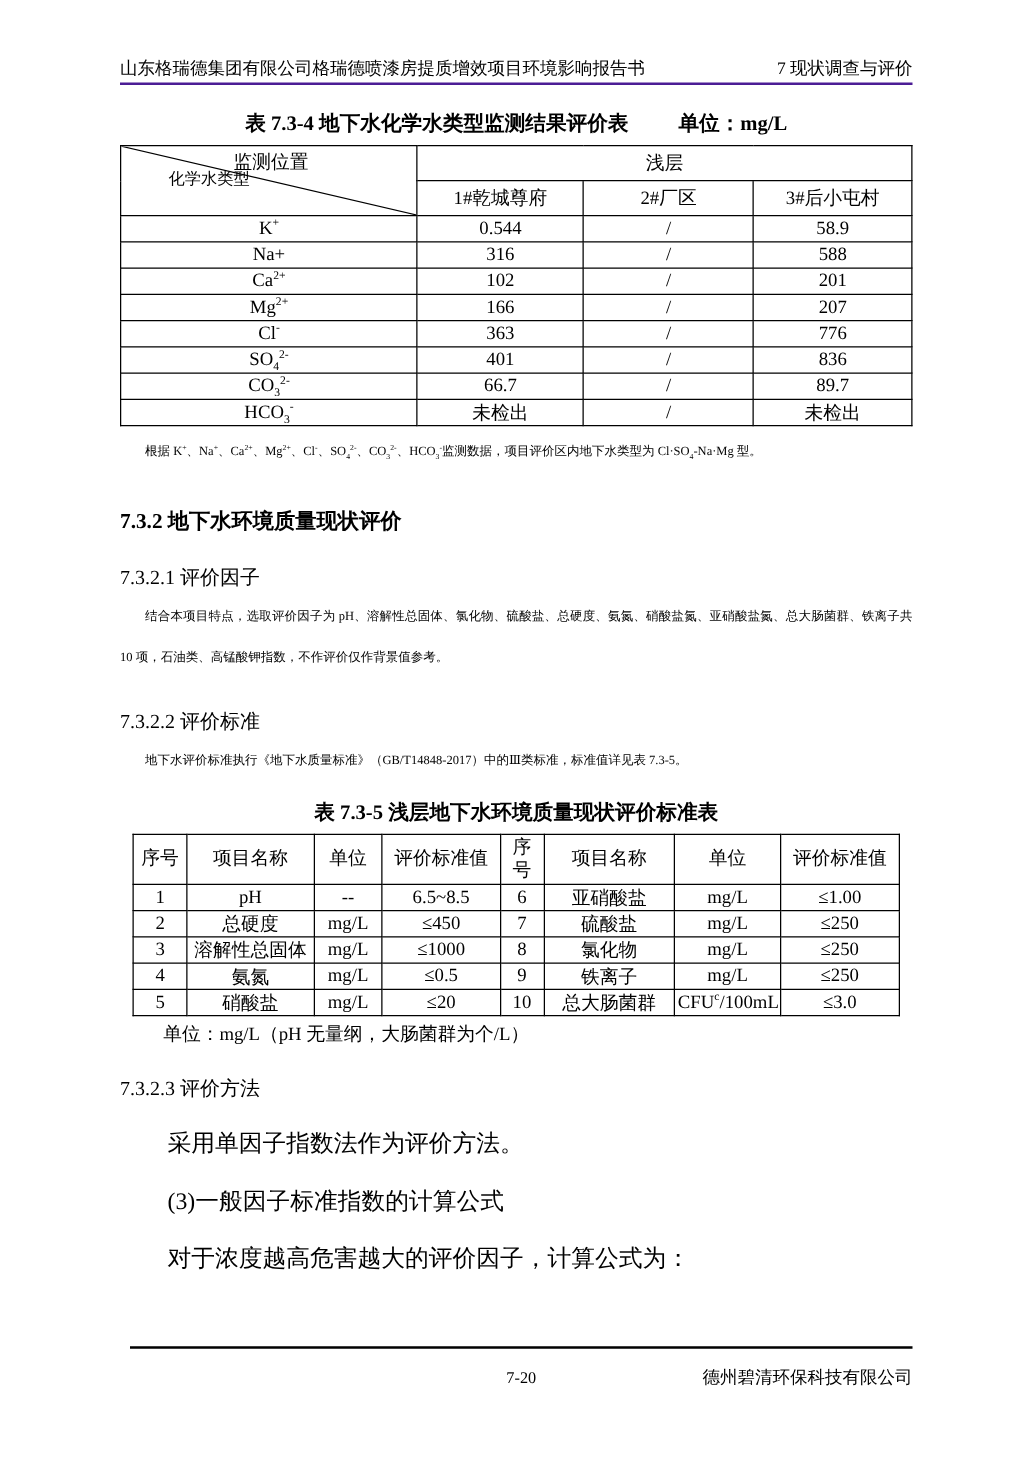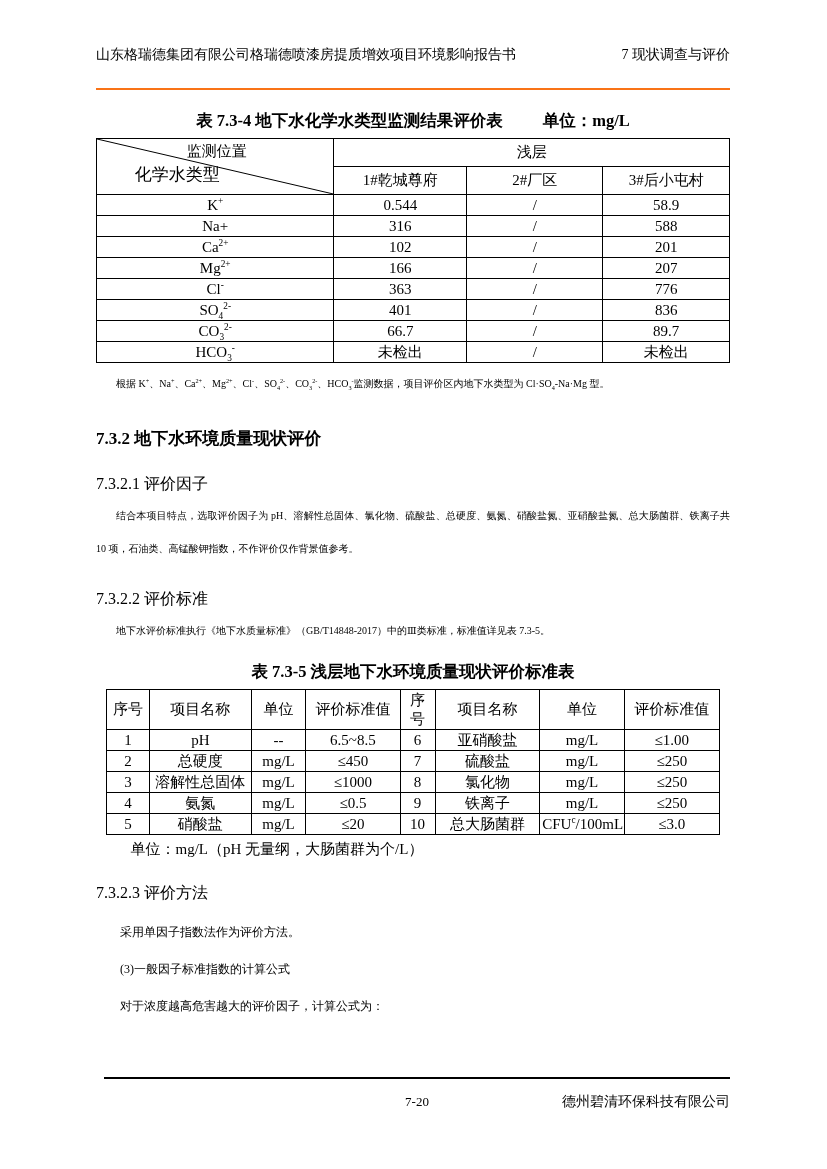--- a/index.html
+++ b/index.html
@@ -3,21 +3,21 @@
 <meta charset="utf-8">
 <style>
   html,body{margin:0;padding:0;background:#ffffff;}
   .page{
     position:relative;width:827px;height:1169px;background:#fff;color:#000;
     font-family:"Liberation Serif","DejaVu Serif",serif;
     box-sizing:border-box;padding:46px 97px 0 96px;overflow:hidden;
   }
   
   .doc-header{display:flex;justify-content:space-between;align-items:flex-end;
-    font-size:14px;padding-bottom:24px;border-bottom:2px solid #f97316;text-align:right;}
+    font-size:14px;padding-bottom:2px;border-bottom:2px solid #4c1d95;text-align:right;}
   
   .tbl-title{margin:20px 0 0 0;display:flex;justify-content:center;gap:40px;
     font-weight:bold;font-size:16.5px;}
   .tbl-title2{margin:14px 0 0 0;text-align:center;font-weight:bold;font-size:16.5px;}
   
   table{border-collapse:collapse;width:100%;table-layout:fixed;}
   th,td{border:1px solid #000;font-weight:normal;text-align:center;
     vertical-align:middle;font-size:15px;padding:0 2px;box-sizing:border-box;
     overflow:hidden;white-space:nowrap;}
   #table1{margin-top:6px;}
@@ -25,26 +25,26 @@
   #table1 td{height:21px;}
   #table2{width:96.8%;margin:6px auto 0 auto;border-radius:16px;}
   #table2 thead th{height:40px;line-height:1.25;white-space:normal;}
   #table2 td{height:21px;}
   sup{font-size:62%;line-height:0;vertical-align:super;}
   sub{font-size:62%;line-height:0;vertical-align:sub;}
   
   .diag{position:relative;padding:0;}
   .diag svg{position:absolute;left:0;top:0;width:100%;height:100%;}
   .diag .d-top{position:absolute;top:3px;left:38%;font-size:15px;}
-  .diag .d-bottom{position:absolute;bottom:8px;left:16%;font-size:17px;}
+  .diag .d-bottom{position:absolute;bottom:20px;left:16%;font-size:13px;}
   
   .para{font-size:10px;line-height:33px;text-align:justify;text-indent:2em;margin:4px 0 0 0;}
   .h-bold{font-size:17px;font-weight:bold;margin:27px 0 0 0;}
   .h-sub{font-size:16px;font-weight:normal;margin:24px 0 0 0;}
-  .line{font-size:12px;margin:20px 0 0 0;text-indent:2em;}
+  .line{font-size:19px;margin:20px 0 0 0;text-indent:2em;}
   .note{font-size:15px;margin:5px 0 0 0;padding-left:2.3em;}
   
   .doc-footer{position:absolute;left:104px;right:97px;top:1077px;
     border-top:2px solid #000;height:40px;}
   .doc-footer .pnum{position:absolute;left:50%;top:15px;transform:translateX(-50%);font-size:13px;}
   .doc-footer .company{position:absolute;right:0;top:14px;font-size:14px;}
 </style>
 </head>
 <body>
 

